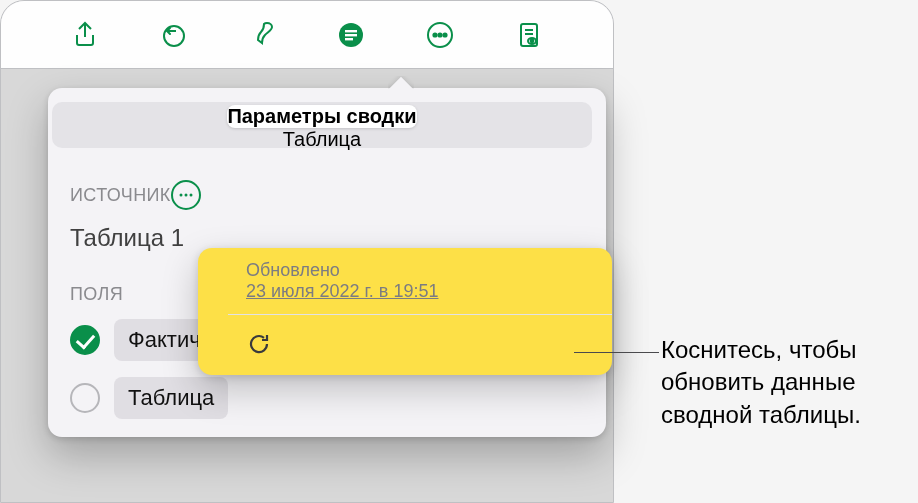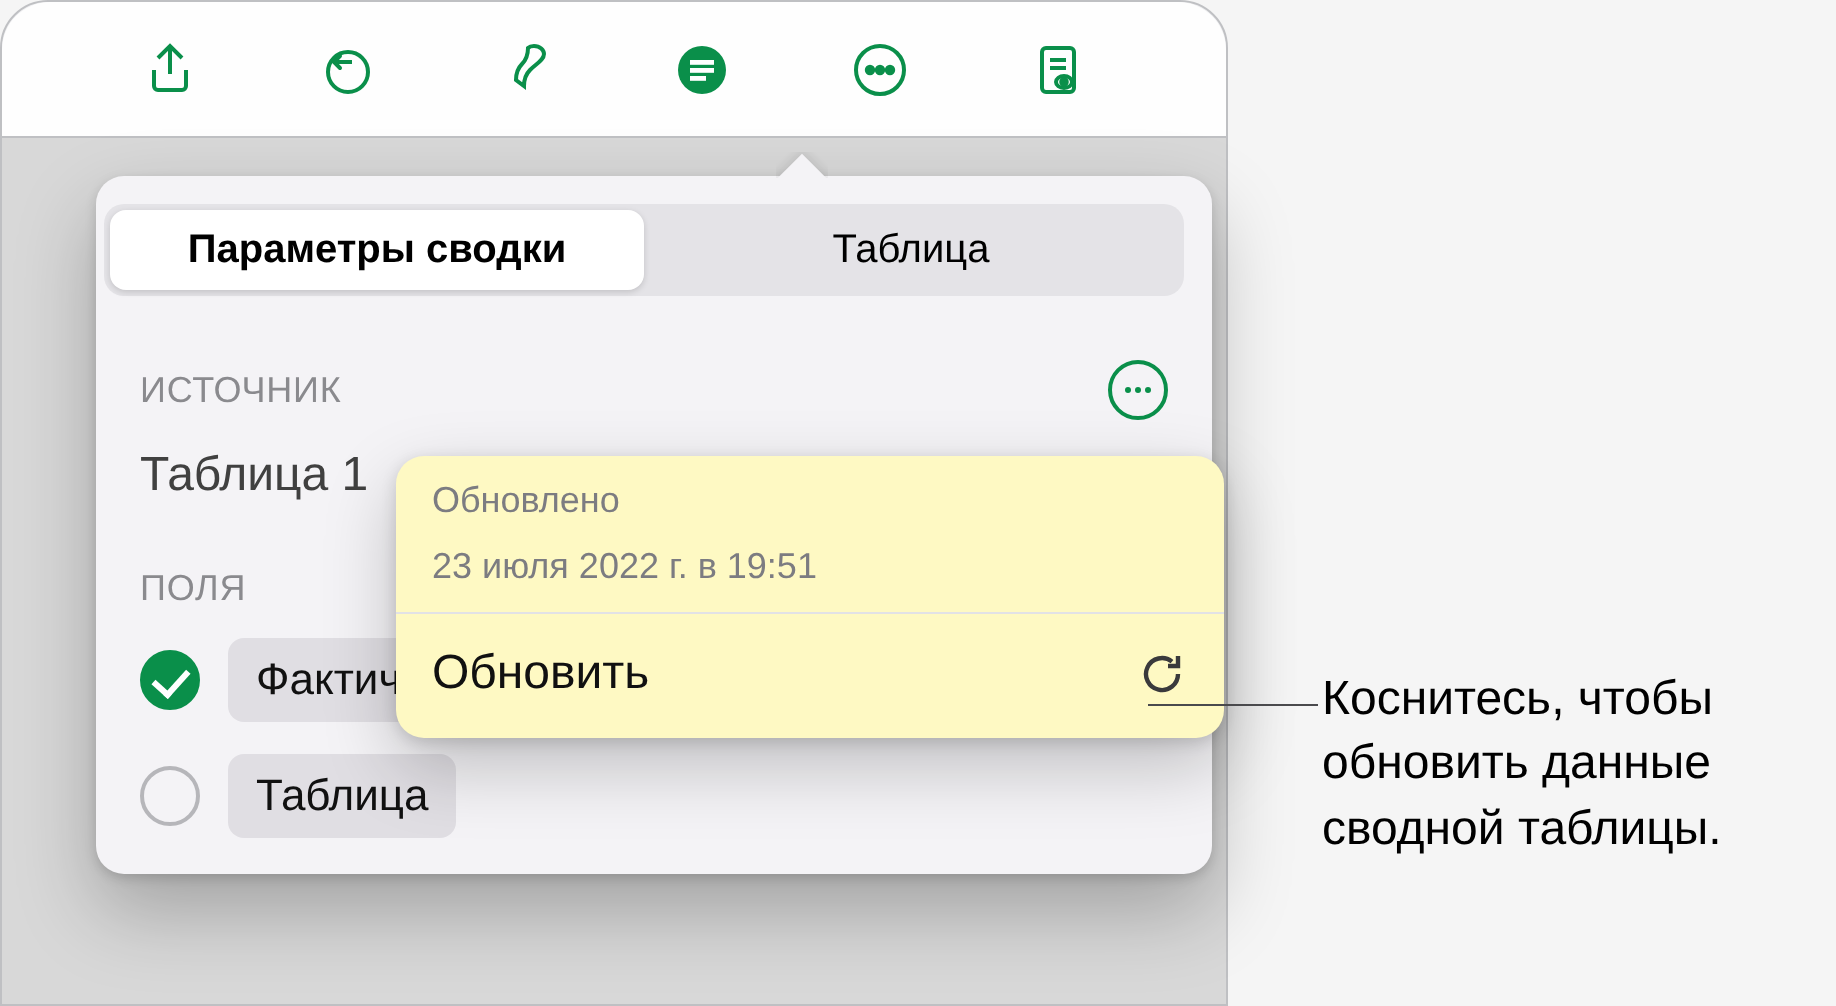--- a/index.html
+++ b/index.html
@@ -72,39 +72,39 @@
     box-shadow: -2px -2px 4px rgba(0,0,0,0.08);
   }
   .seg-control {
     margin: 14px 14px 10px 4px;
     height: 46px;
     background: #e4e3e7;
     border-radius: 10px;
     display: flex;
     align-items: center;
     padding: 3px;
+    flex-direction: column;
   }
   .seg {
     flex: 1;
     height: 40px;
     border-radius: 8px;
     display: flex; align-items: center; justify-content: center;
     font-size: 20px;
     color: #000;
     cursor: pointer;
   }
   .seg.active {
     background: #fff;
     font-weight: 600;
     box-shadow: 0 1px 3px rgba(0,0,0,0.15);
   }
   .section-header {
     display: flex;
     align-items: center;
-    justify-content: space-between;
     padding: 22px 22px 6px 22px;
   }
   .section-label {
     font-size: 18px;
     color: #8a8a8e;
     letter-spacing: 0.4px;
   }
   .section-more {
     width: 30px; height: 30px;
     border: 2px solid #0a8f4a;
@@ -151,34 +151,35 @@
   }
   .chip {
     background: #e0dee3;
     border-radius: 8px;
     padding: 8px 14px;
     font-size: 22px;
     color: #111;
   }
   .refresh-panel {
     position: absolute;
-    top: 140px;
+    top: 160px;
     left: 150px;
     right: -6px;
-    background: #fef9c3;
+    background: #fde047;
     border-radius: 14px;
     box-shadow: 0 14px 36px rgba(0,0,0,0.22), 0 2px 8px rgba(0,0,0,0.14);
     overflow: hidden;
+    padding-left: 30px;
   }
   .refresh-top {
     padding: 12px 18px;
     border-bottom: 1px solid #e2e2e5;
   }
   .refresh-top .l1 { font-size: 18px; color: #7c7c81; }
-  .refresh-top .l2 { font-size: 18px; color: #7c7c81; margin-top: 12px; }
+  .refresh-top .l2 { font-size: 18px; color: #7c7c81; margin-top: 0; text-decoration: underline; }
   .refresh-row {
     display: flex;
     align-items: center;
     justify-content: space-between;
     padding: 16px 18px 18px 18px;
   }
   .refresh-label {
     font-size: 24px;
     color: #111;
   }
@@ -283,21 +284,20 @@
     <div class="check"></div>
     <div class="chip">Таблица</div>
   </div>
 
   <div class="refresh-panel">
     <div class="refresh-top">
       <div class="l1">Обновлено</div>
       <div class="l2">23 июля 2022 г. в 19:51</div>
     </div>
     <div class="refresh-row">
-      <div class="refresh-label">Обновить</div>
       <div class="refresh-icon">
         <svg width="26" height="26" viewBox="0 0 26 26">
             <path d="M21 13a8 8 0 1 1-3-6.2"></path>
             <path d="M21 4v5h-5"></path>
           </svg>
       </div>
     </div>
   </div>
 </div>
 

